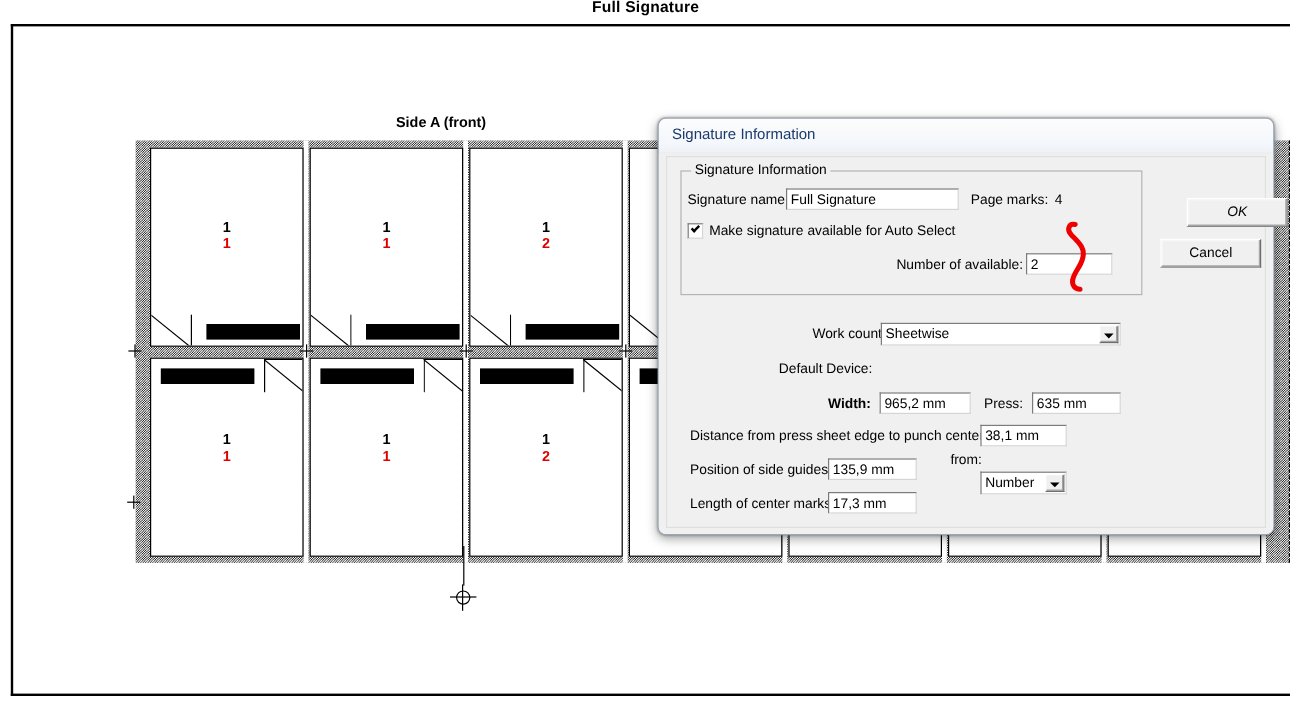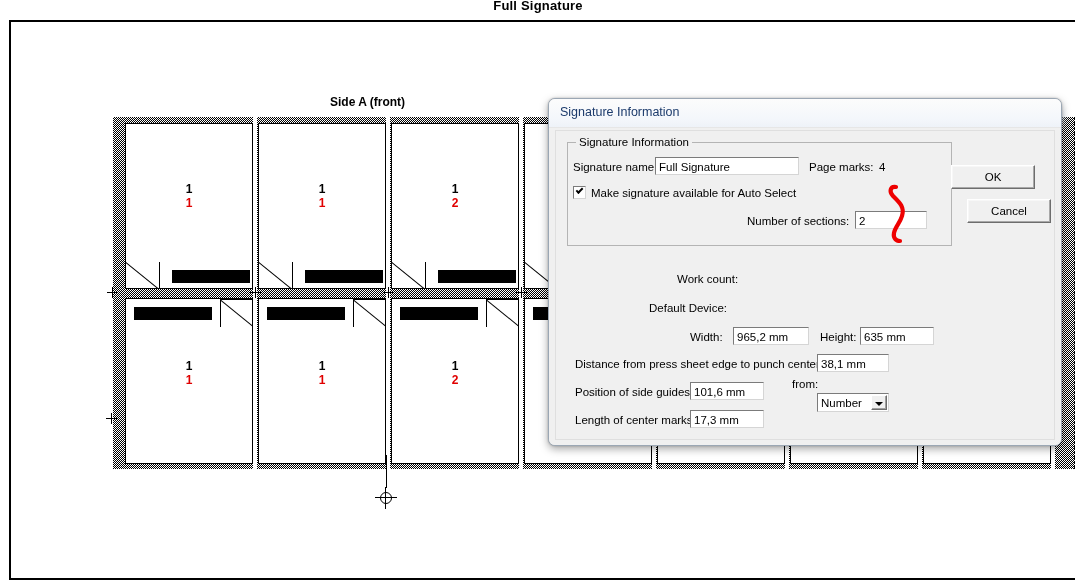--- a/index.html
+++ b/index.html
@@ -502,50 +502,54 @@
       <div class="tfield" style="left:106px;top:29px;width:144px;">Full Signature</div>
 
       <div class="lbl" style="left:260px;top:33px;">Page marks:</div>
       <div class="static-val" style="left:330px;top:33px;">4</div>
 
       <div class="cbx" style="left:24px;top:58px;">
         <div class="tick"></div>
       </div>
       <div class="lbl" style="left:42px;top:59px;">Make signature available for Auto Select</div>
 
-      <div class="lbl" style="left:198px;top:87px;">Number of sections:</div>
+      <div class="lbl" style="left:198px;top:87px;">Number of available:</div>
       <div class="tfield" style="left:306px;top:83px;width:72px;">2</div>
 
 
       <div class="lbl" style="left:128px;top:145px;">Work count:</div>
+      <div class="combo" style="left:185px;top:141px;width:200px;">
+        <div class="ctext">Sheetwise</div>
+        <div class="cbtn"></div>
+      </div>
 
       <div class="lbl" style="left:100px;top:174px;">Default Device:</div>
 
-      <div class="lbl" style="left:141px;top:203px;">Width:</div>
+      <div class="lbl" style="left:141px;top:203px;font-weight:bold;">Width:</div>
       <div class="tfield" style="left:184px;top:199px;width:76px;">965,2 mm</div>
 
-      <div class="lbl" style="left:271px;top:203px;">Height:</div>
+      <div class="lbl" style="left:271px;top:203px;">Press:</div>
       <div class="tfield" style="left:311px;top:199px;width:74px;">635 mm</div>
 
       <div class="lbl" style="left:26px;top:230px;">Distance from press sheet edge to punch center:</div>
       <div class="tfield" style="left:268px;top:226px;width:72px;">38,1 mm</div>
 
       <div class="lbl" style="left:26px;top:258px;">Position of side guides:</div>
-      <div class="tfield" style="left:141px;top:254px;width:74px;">101,6 mm</div>
+      <div class="tfield" style="left:141px;top:254px;width:74px;">135,9 mm</div>
 
       <div class="lbl" style="left:243px;top:250px;">from:</div>
       <div class="combo" style="left:268px;top:265px;width:72px;">
         <div class="ctext">Number</div>
         <div class="cbtn"></div>
       </div>
 
       <div class="lbl" style="left:26px;top:286px;">Length of center marks:</div>
       <div class="tfield" style="left:141px;top:282px;width:74px;">17,3 mm</div>
 
-      <div class="btn" style="left:402px;top:37px;width:84px;">OK</div>
+      <div class="btn" style="left:440px;top:37px;width:84px;font-style:italic;">OK</div>
       <div class="btn" style="left:418px;top:71px;width:84px;">Cancel</div>
     </div>
   </div>
 
   <svg class="red-ann" viewBox="0 0 34 62">
     <path d="M 11,4 C 5,3 4,9 8,13 C 14,19 20,24 17,33 C 15,40 10,44 9,50 C 8,55 11,58 15,58" fill="none" stroke="#ee0000" stroke-width="4.2" stroke-linecap="round" stroke-linejoin="round"></path>
   </svg>
 
 </div>
 

